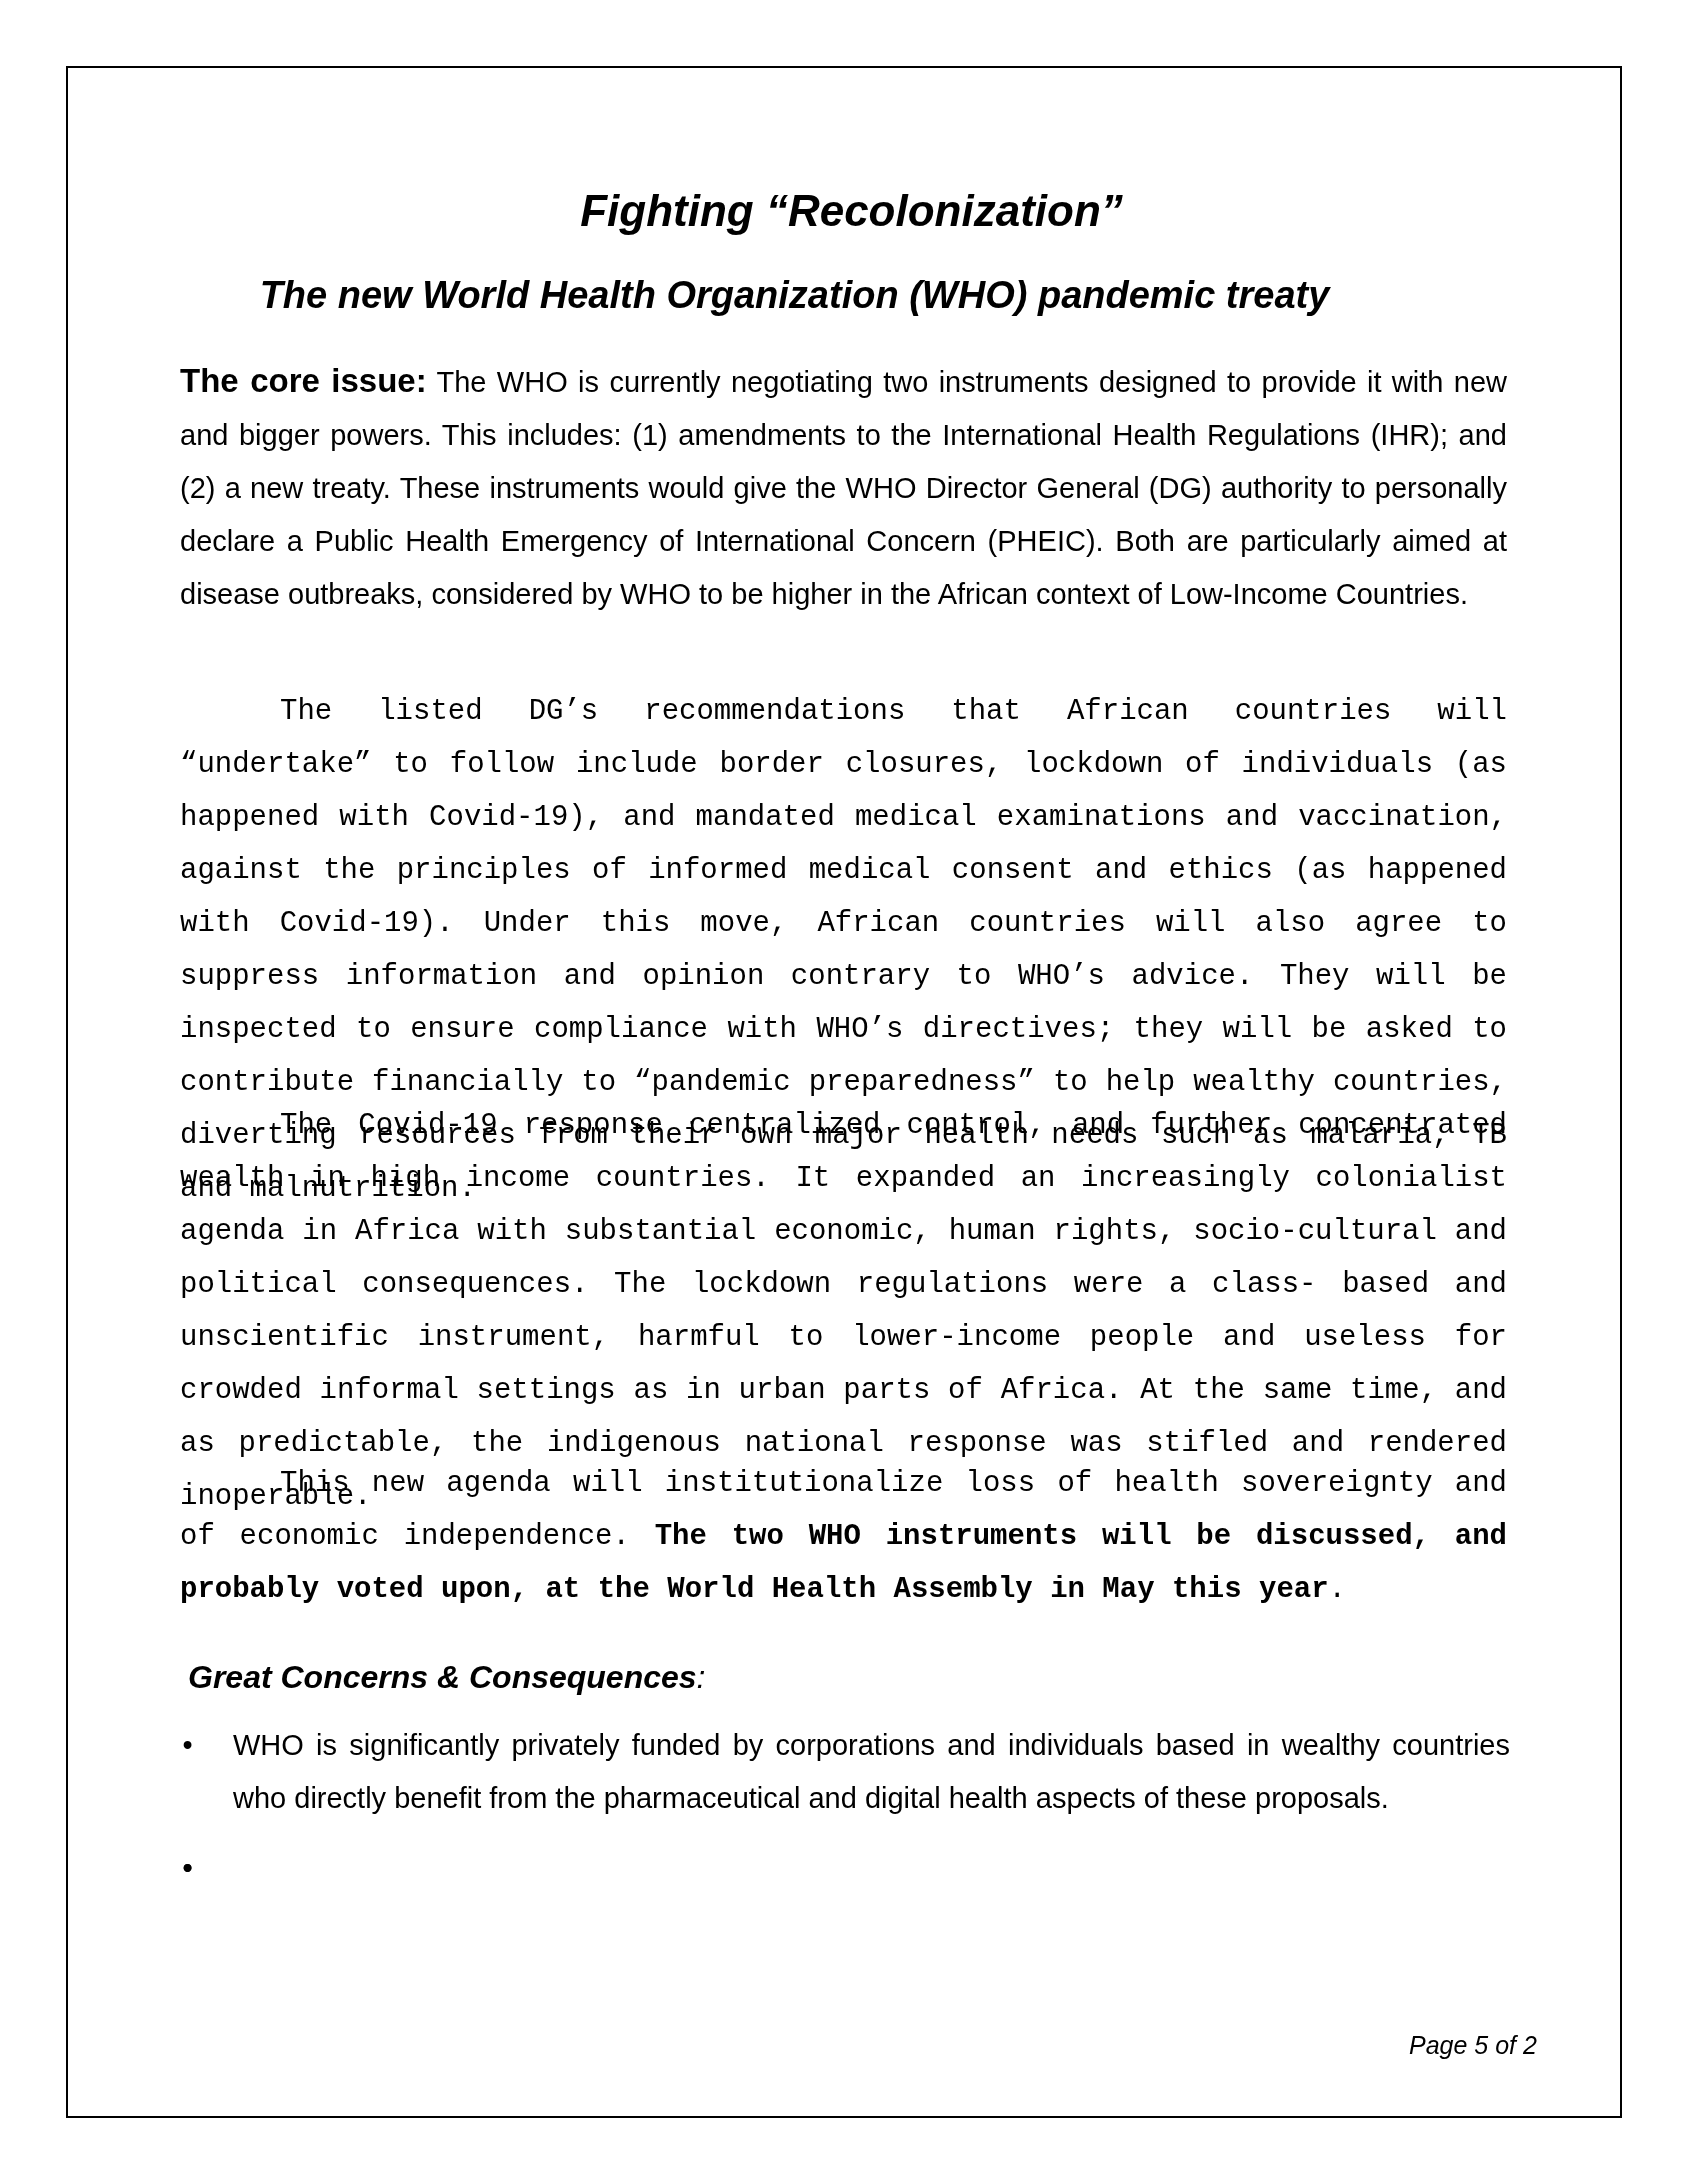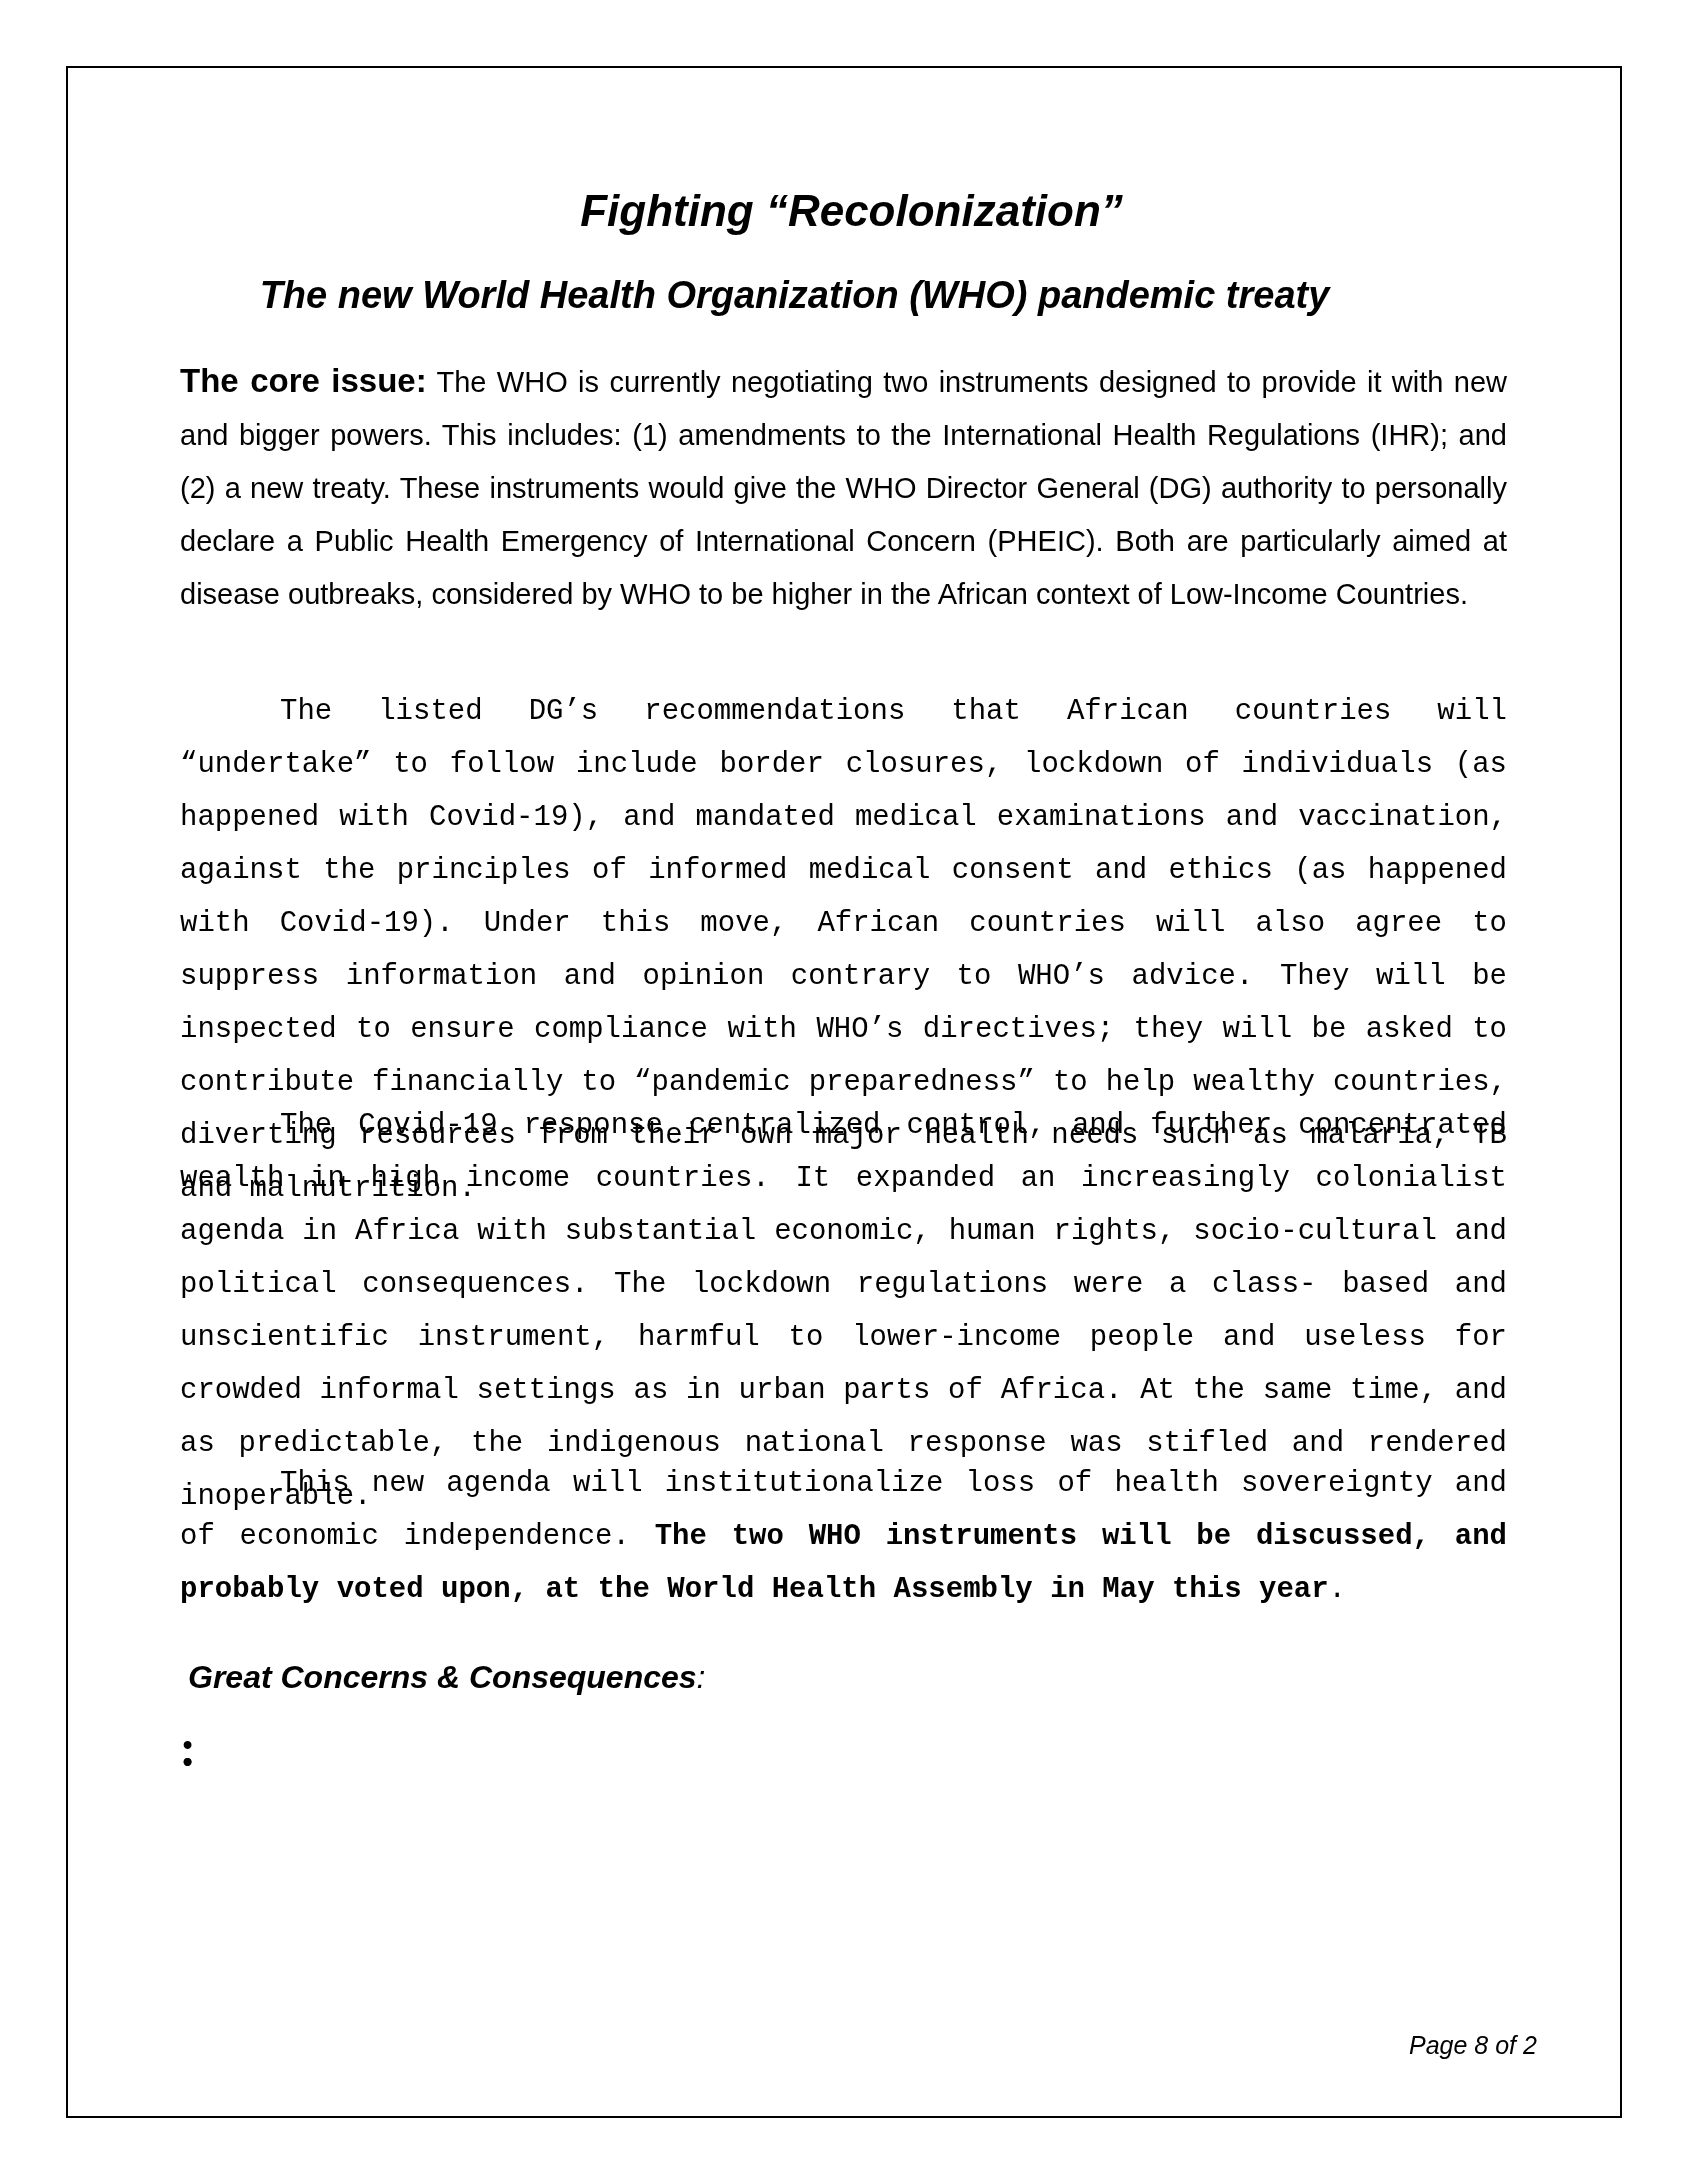--- a/index.html
+++ b/index.html
@@ -139,23 +139,24 @@
 
 <div class="body-block p4">
   <p class="indent"><span>This new agenda will institutionalize loss of health sovereignty and of economic independence. </span><span class="b">The two WHO instruments will be discussed, and probably voted upon, at the World Health Assembly in May this year</span><span>.</span></p>
 </div>
 
 <h3 class="abs heading"><span>Great Concerns &amp; Consequences</span><span class="colon">:</span></h3>
 
 <ul class="bullet-list">
   <li class="bullet-item">
     <span class="bullet-dot">•</span>
+    <span>WHO is significantly privately funded by corporations and individuals based in wealthy countries who directly benefit from the pharmaceutical and digital health aspects of these proposals.</span>
   </li>
   <li class="bullet-item">
     <span class="bullet-dot">•</span>
   </li>
   <li class="bullet-item">
     <span class="bullet-dot">•</span>
   </li>
 </ul>
 
-<div class="abs footer">Page 8 of 2</div>
+<div class="abs footer">Page 5 of 2</div>
 
 
 </body></html>

